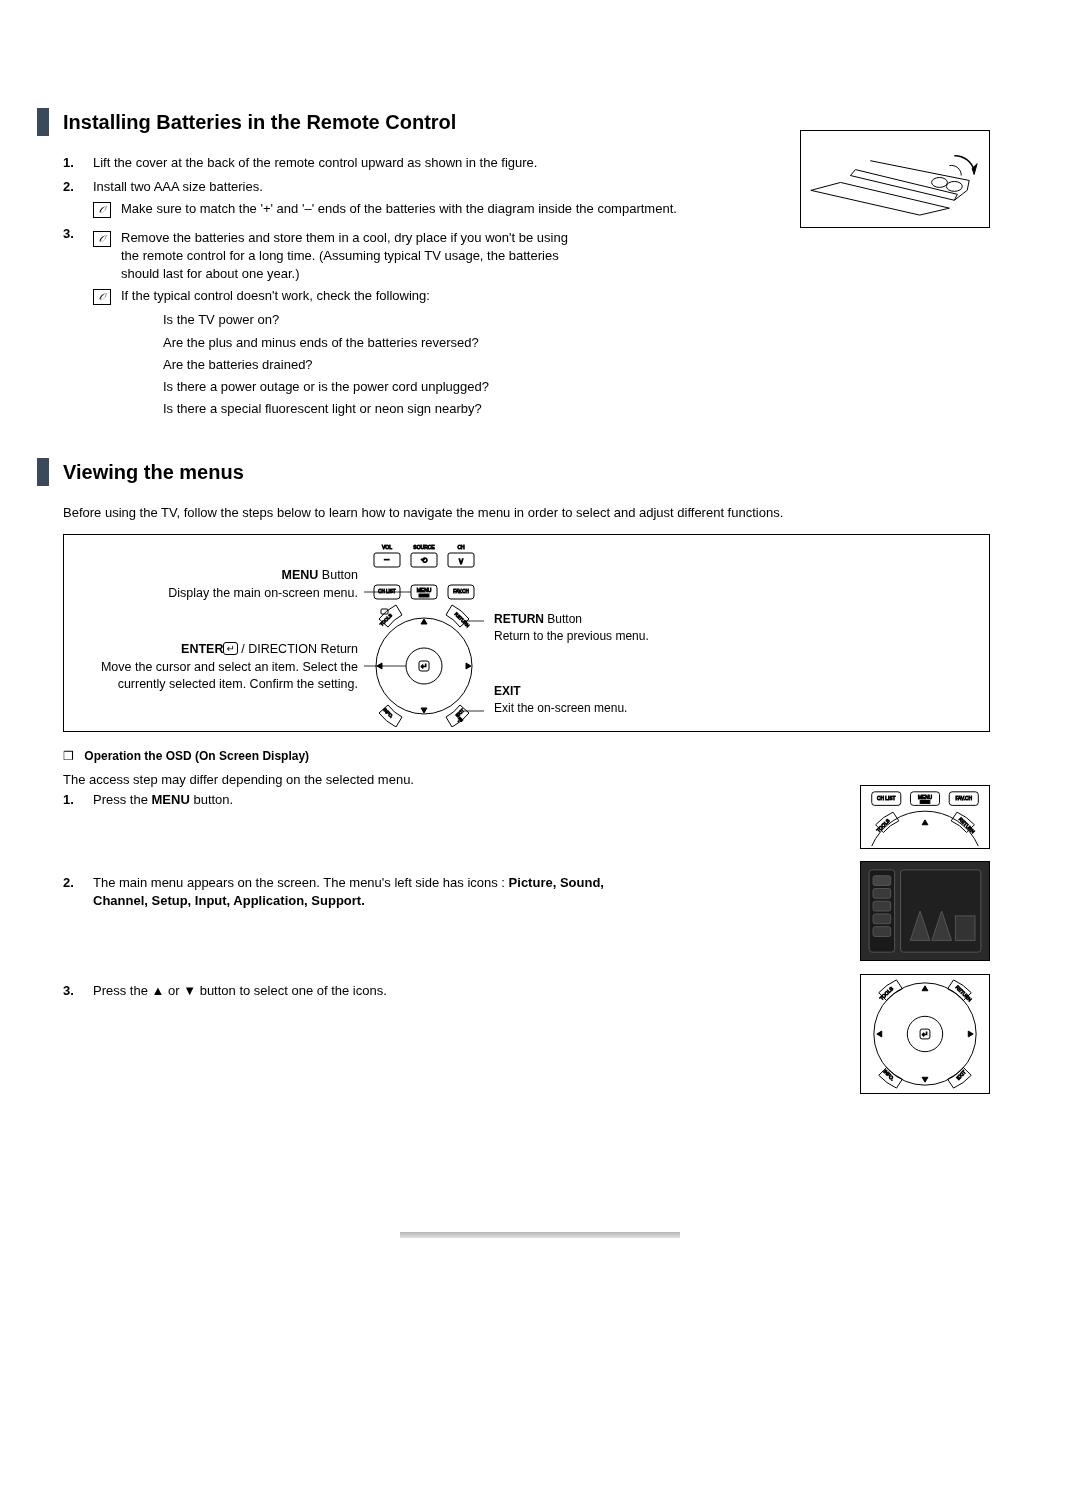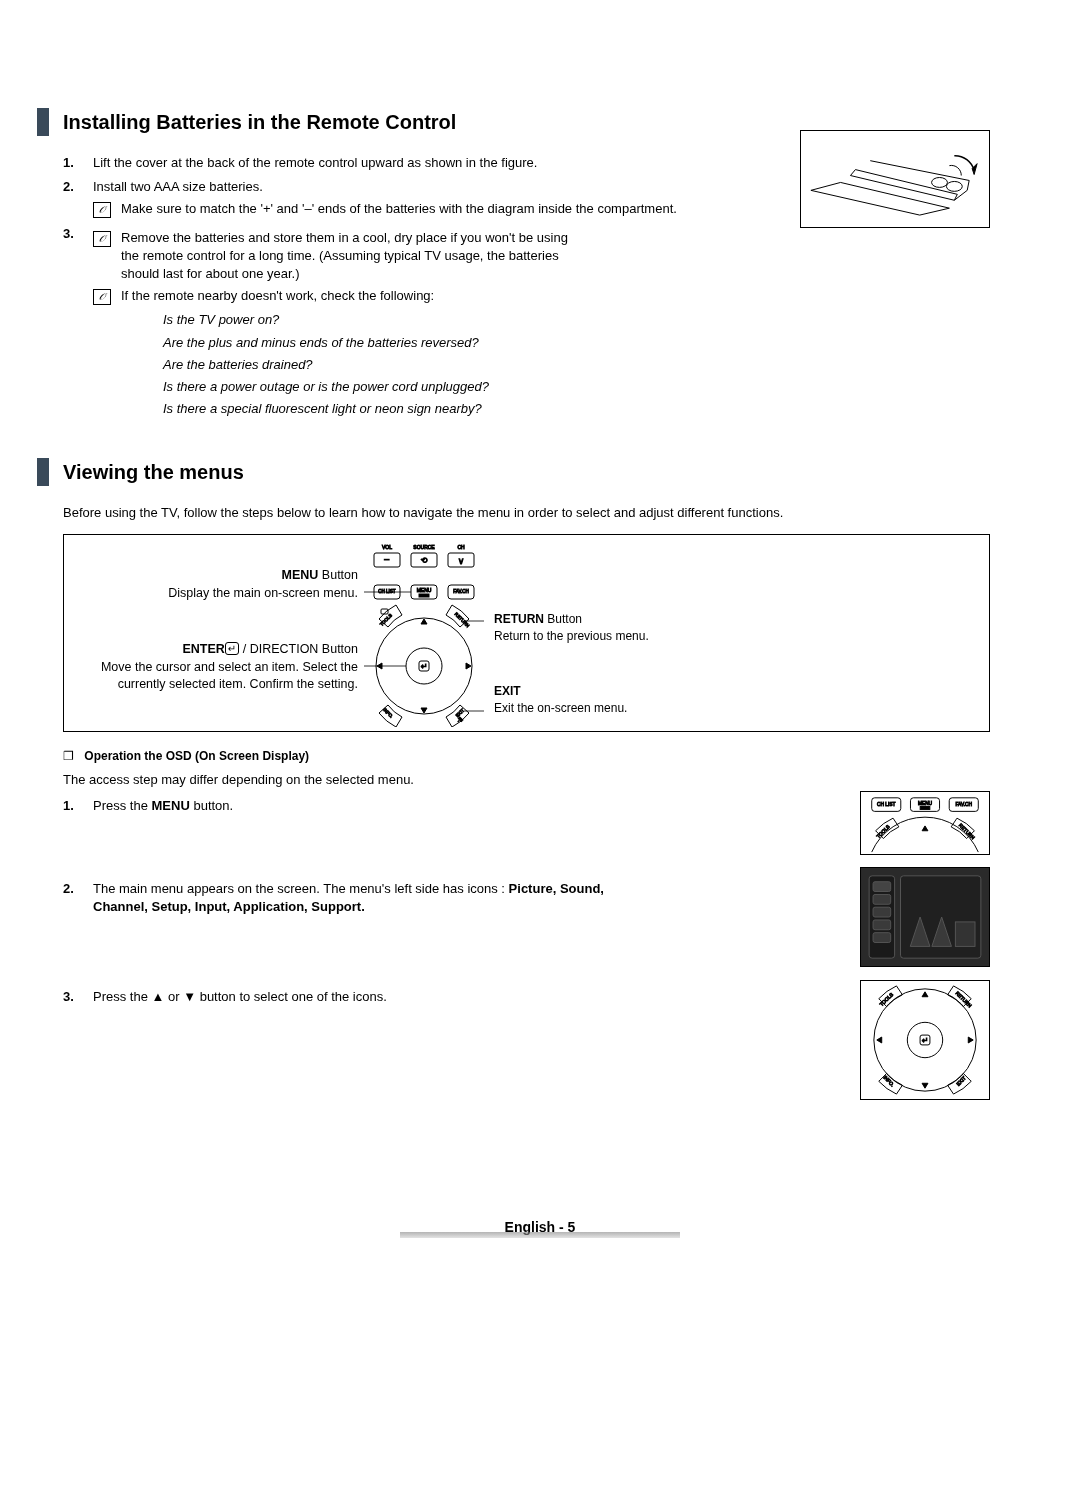--- a/index.html
+++ b/index.html
@@ -102,21 +102,21 @@
     display: inline-block;
     border: 1px solid #000; border-radius: 3px;
     font-size: 10px; line-height: 11px; padding: 0 2px;
     vertical-align: 1px;
   }
   .sub-h {
     font-size: 12px; font-weight: bold;
     margin-top: 8px; margin-bottom: 6px;
   }
   .sub-h .r-icon { display:inline-block; width:18px; font-weight:normal; }
-  .access-line { margin-bottom: 8px; }
+  .access-line { margin-bottom: 2px; }
   .steps-area { position: relative; }
   .side-ill {
     position: absolute;
     right: 0;
     width: 130px;
     border: 1px solid #000;
     box-sizing: border-box;
   }
   .side-ill svg { width:100%; height:100%; display:block; }
   .bold { font-weight: bold; }
@@ -173,26 +173,26 @@
       </li>
       <li class="ol-item">
         <div class="ol-num">3.</div>
         <div class="ol-body">
           <div class="note-row" style="width:490px;">
             <span class="note-icon">𝒪</span>
             <span>Remove the batteries and store them in a cool, dry place if you won't be using the remote control for a long time. (Assuming typical TV usage, the batteries should last for about one year.)</span>
           </div>
           <div class="note-row">
             <span class="note-icon">𝒪</span>
-            <span>If the remote nearby doesn't work, check the following:</span>
+            <span>If the typical control doesn't work, check the following:</span>
           </div>
         </div>
       </li>
     </ol>
-    <div class="sub-indent" style="margin-left:100px;font-style:italic;">
+    <div class="sub-indent" style="margin-left:100px;">
       <div>Is the TV power on?</div>
       <div>Are the plus and minus ends of the batteries reversed?</div>
       <div>Are the batteries drained?</div>
       <div>Is there a power outage or is the power cord unplugged?</div>
       <div>Is there a special fluorescent light or neon sign nearby?</div>
     </div>
   </div>
 
   <div class="section-title" style="margin-top:40px;">
     <div class="title-bar"></div>
@@ -202,21 +202,21 @@
   <div class="content">
     <div class="intro-line">Before using the TV, follow the steps below to learn how to navigate the menu in order to select and adjust different functions.</div>
 
     <div class="diagram-box">
 
       <div class="left-labels" style="top:32px;">
         <div><span class="ftitle">MENU</span><span> Button</span></div>
         <div>Display the main on-screen menu.</div>
       </div>
       <div class="left-labels" style="top:106px;">
-        <div><span class="ftitle">ENTER</span><span class="enter-glyph">↵</span><span> / DIRECTION Button</span></div>
+        <div><span class="ftitle">ENTER</span><span class="enter-glyph">↵</span><span> / DIRECTION Return</span></div>
         <div>Move the cursor and select an item. Select the currently selected item. Confirm the setting.</div>
       </div>
 
       <div class="right-labels" style="top:76px;">
         <div><span class="ftitle">RETURN</span><span> Button</span></div>
         <div>Return to the previous menu.</div>
       </div>
       <div class="right-labels" style="top:148px;">
         <div><span class="ftitle">EXIT</span></div>
         <div>Exit the on-screen menu.</div>
@@ -358,15 +358,14 @@
 
       <div class="step-row" style="margin-top:72px;">
         <div class="ol-num">3.</div>
         <div class="ol-body">
           <span>Press the ▲ or ▼ button to select one of the icons.</span>
         </div>
       </div>
     </div>
   </div>
 
-  <div class="footer-page">English - 5</div>
   <div class="shadow-edge"></div>
 </div>
 
 </body></html>

